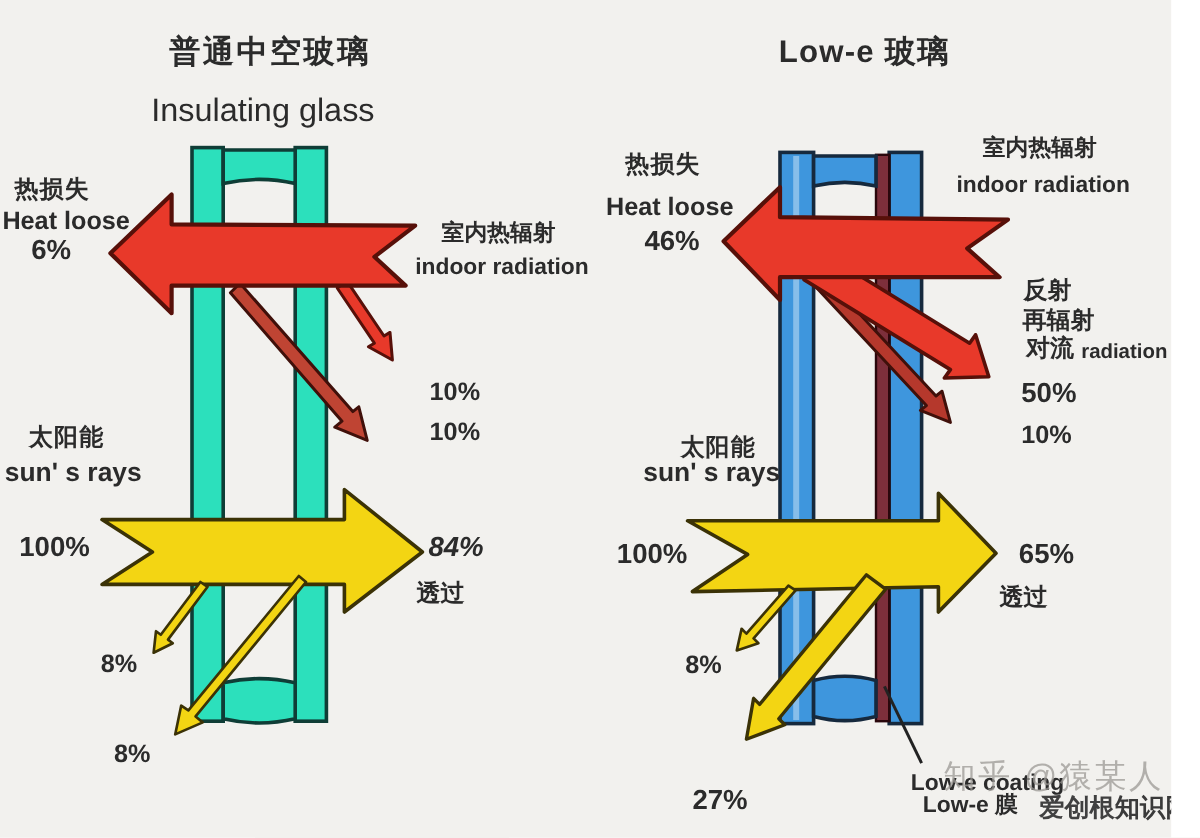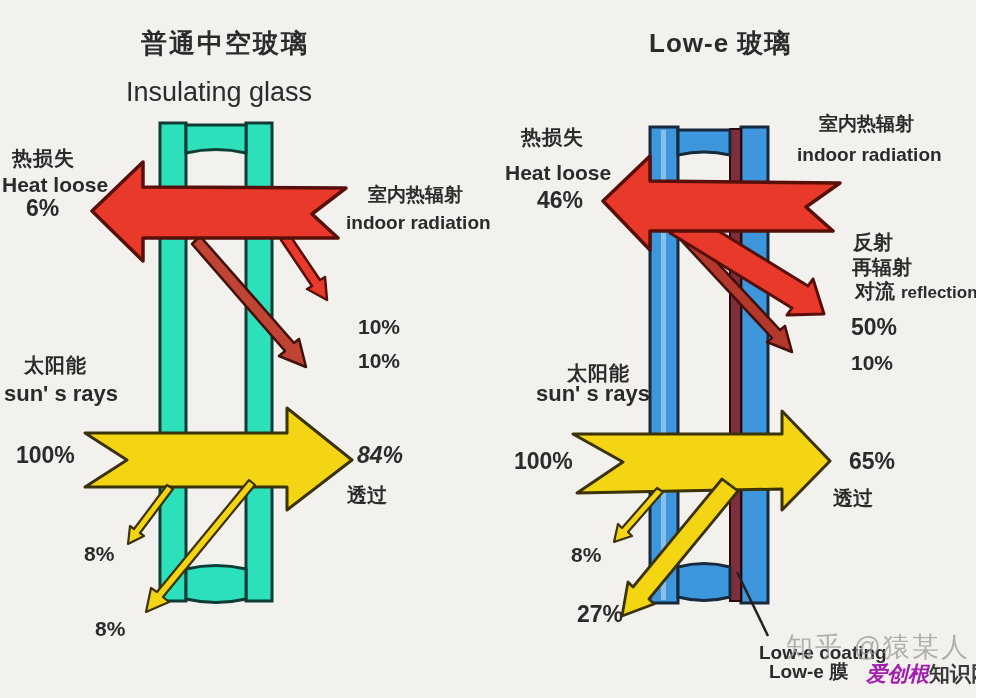--- a/index.html
+++ b/index.html
@@ -9,21 +9,21 @@
     font-family:"Liberation Sans", sans-serif;
   }
   #shapes{position:absolute;left:0;top:0;}
   .lbl{
     position:absolute;white-space:nowrap;color:#2b2b2b;
     font-family:"Liberation Sans", sans-serif;line-height:1.05;
   }
   .w600{font-weight:600;}
   .w700{font-weight:700;}
   .wm-credit{color:rgba(155,152,148,0.75);letter-spacing:2px;}
-  .wm-orange{color:#a21caf;font-style:italic;}
+  .wm-orange{color:#404040;}
   .wm-dark{color:#3a3a3a;}
 </style>
 </head>
 <body>
 
 <div id="stage">
 
   <svg id="shapes" width="1000" height="698" viewBox="0 0 1000 698" xmlns="http://www.w3.org/2000/svg">
 
     <g>
@@ -86,34 +86,34 @@
   <div class="lbl w700" style="left:521px;top:127px;font-size:20px;letter-spacing:1px;">热损失</div>
   <div class="lbl w600" style="left:505px;top:162px;font-size:21px;">Heat loose</div>
   <div class="lbl w600" style="left:537px;top:188px;font-size:23px;">46%</div>
 
   <div class="lbl w700" style="left:819px;top:114px;font-size:19px;">室内热辐射</div>
   <div class="lbl w600" style="left:797px;top:145px;font-size:19px;">indoor radiation</div>
 
   <div class="lbl w700" style="left:853px;top:232px;font-size:20px;">反射</div>
   <div class="lbl w700" style="left:852px;top:257px;font-size:20px;">再辐射</div>
   <div class="lbl w700" style="left:855px;top:281px;font-size:20px;">对流</div>
-  <div class="lbl w600" style="left:901px;top:284px;font-size:17px;">reflection</div>
+  <div class="lbl w600" style="left:901px;top:284px;font-size:17px;">radiation</div>
 
   <div class="lbl w600" style="left:851px;top:315px;font-size:23px;">50%</div>
   <div class="lbl w600" style="left:851px;top:352px;font-size:21px;">10%</div>
 
   <div class="lbl w700" style="left:567px;top:363px;font-size:20px;letter-spacing:1px;">太阳能</div>
   <div class="lbl w600" style="left:536px;top:382px;font-size:22px;">sun' s rays</div>
   <div class="lbl w600" style="left:514px;top:449px;font-size:23px;">100%</div>
 
   <div class="lbl w600" style="left:849px;top:449px;font-size:23px;">65%</div>
   <div class="lbl w700" style="left:833px;top:488px;font-size:20px;">透过</div>
 
   <div class="lbl w600" style="left:571px;top:544px;font-size:21px;">8%</div>
-  <div class="lbl w600" style="left:577px;top:602px;font-size:23px;">27%</div>
+  <div class="lbl w600" style="left:577px;top:654px;font-size:23px;">27%</div>
 
   <div class="lbl w700" style="left:769px;top:621px;font-size:19px;margin-top:41px;">Low-e 膜</div>
   <div class="lbl w700" style="left:759px;top:643px;font-size:19px;">Low-e coating</div>
 
   <div class="lbl wm-credit" style="left:786px;top:633px;font-size:27px;">知乎 @猿某人</div>
   <div class="lbl w700" style="left:866px;top:663px;font-size:21px;">
     <span class="wm-orange">爱创根</span><span class="wm-dark">知识网</span>
   </div>
 
 </div>

